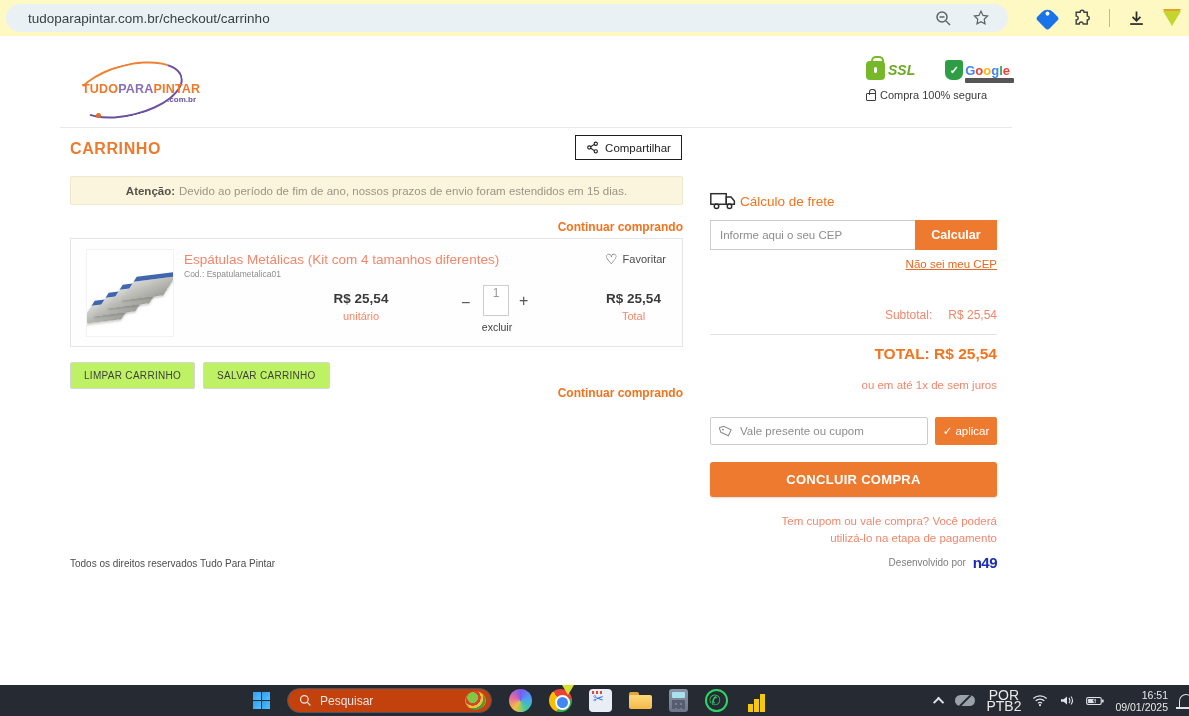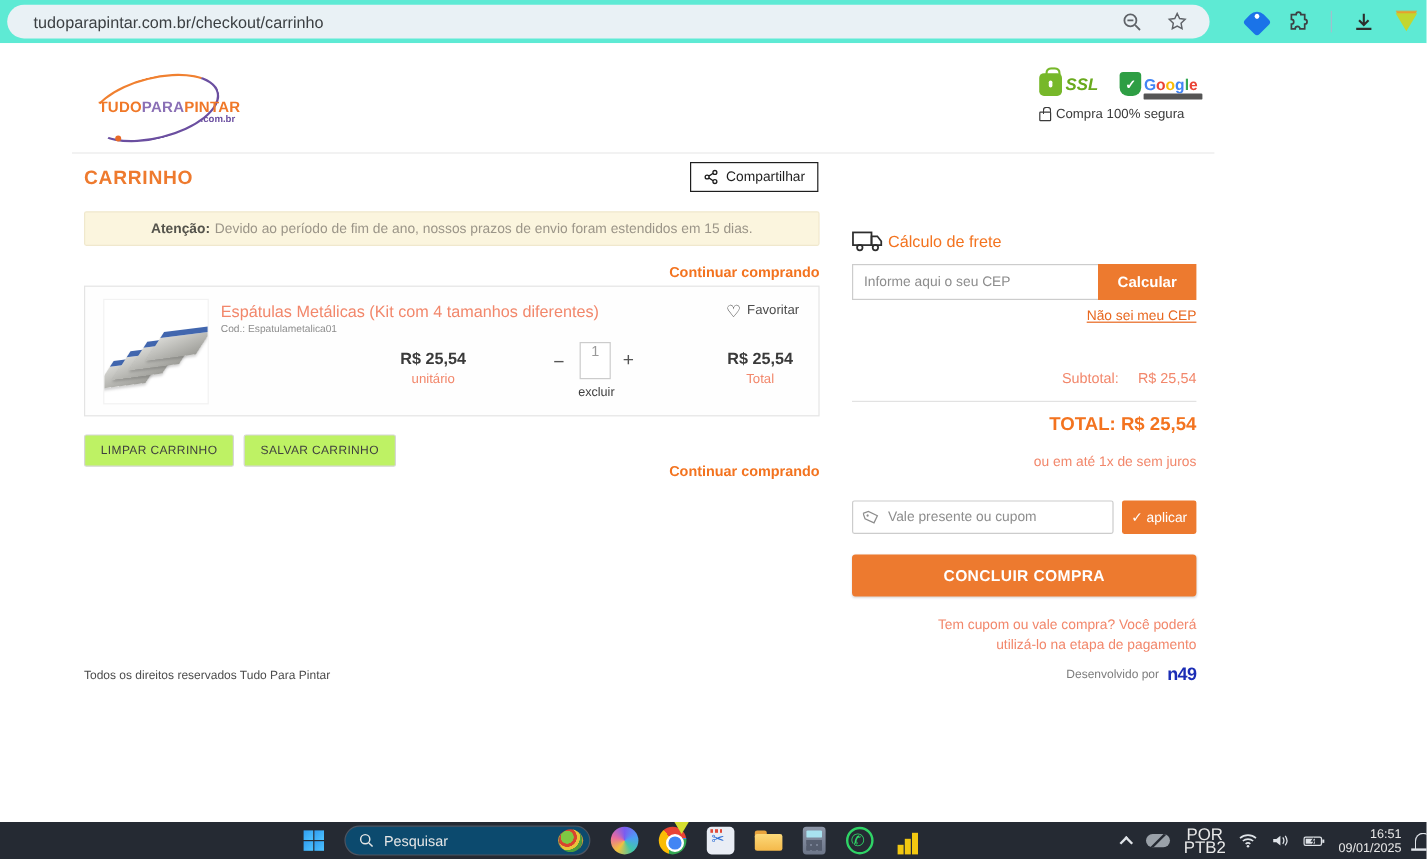--- a/index.html
+++ b/index.html
@@ -1,21 +1,21 @@
 <!DOCTYPE html>
 <html><head>
 <meta charset="utf-8">
 <style>
   * { margin:0; padding:0; box-sizing:border-box; }
   html,body { width:1189px; height:716px; }
   body { font-family:"Liberation Sans", sans-serif; background:#fff; overflow:hidden; }
   .stage { position:relative; width:1189px; height:716px; background:#fff; overflow:hidden; }
 
   
-  .browser-bar { position:absolute; top:0; left:0; width:1189px; height:36px; background:#5eead4; }
+  .browser-bar { position:absolute; top:0; left:0; width:1189px; height:36px; background:#fef9c3; }
   .url-pill { position:absolute; left:6px; top:4px; width:1002px; height:28px; background:#e9f1f5; border-radius:14px; display:flex; align-items:center; }
   .url-text { margin-left:22px; font-size:13.5px; color:#3c4043; flex:1; }
   .pill-icons { display:flex; align-items:center; gap:20px; margin-right:18px; }
   .bar-icons { position:absolute; right:8px; top:0; height:36px; display:flex; align-items:center; gap:17px; }
   .vsep { width:1px; height:18px; background:#9fc0cd; }
   .tag-ext { width:17px; height:17px; background:#1a73e8; border-radius:3px 8px 3px 3px; transform:rotate(-45deg); position:relative; }
   .tag-ext::after { content:""; position:absolute; right:3px; top:3px; width:4px; height:4px; border-radius:50%; background:#fff; }
   .tri-ext { width:0; height:0; border-left:9px solid transparent; border-right:9px solid transparent; border-top:15px solid #c3d62e; position:relative; filter:drop-shadow(0 -2px 0 #e8a02a); }
 
   
@@ -23,21 +23,21 @@
 
   
   .logo { position:absolute; left:74px; top:28px; width:110px; height:52px; }
   .logo-ellipse { position:absolute; inset:0; border-radius:50%; border:2px solid transparent; border-top-color:#f08030; border-right-color:#6b4fa0; border-bottom-color:#6b4fa0; transform:rotate(-14deg); }
   .logo-word { position:absolute; left:8px; top:18px; font-size:12.5px; font-weight:bold; letter-spacing:.2px; white-space:nowrap; }
   .logo-domain { position:absolute; right:-12px; top:31px; font-size:8px; color:#6b4fa0; font-weight:bold; }
   .logo-dot { position:absolute; left:22px; bottom:-2px; width:5px; height:5px; border-radius:50%; background:#e86a28; }
   .c-orange { color:#f07828; } .c-purple { color:#8a6fb5; }
 
   .badges { position:absolute; left:866px; top:24px; width:130px; }
-  .badges-row { display:flex; align-items:center; gap:18px; }
+  .badges-row { display:flex; align-items:center; gap:30px; }
   .ssl-badge { display:flex; align-items:center; gap:3px; }
   .ssl-lock { width:19px; height:19px; background:#77b82a; border-radius:4px; position:relative; }
   .ssl-lock::before { content:""; position:absolute; left:5px; top:-5px; width:9px; height:9px; border:2.5px solid #77b82a; border-bottom:none; border-radius:5px 5px 0 0; }
   .ssl-lock::after { content:""; position:absolute; left:8px; top:6px; width:3px; height:6px; background:#fff; border-radius:2px; }
   .ssl-text { font-size:14px; font-weight:bold; color:#6aaa1e; font-style:italic; }
   .google-badge { display:flex; align-items:center; gap:2px; }
   .g-shield { width:18px; height:20px; background:#2e9e44; border-radius:3px 3px 7px 7px; display:flex; align-items:center; justify-content:center; color:#fff; font-size:11px; font-weight:bold; }
   .g-word { position:relative; font-size:13px; font-weight:bold; letter-spacing:0; }
   .g-word .bar { position:absolute; left:0; right:-4px; bottom:-5px; height:5px; background:#555; border-radius:1px; }
   .secure-line { display:flex; align-items:center; gap:4px; margin-top:9px; font-size:11px; color:#3b3b3b; }
@@ -97,21 +97,21 @@
   
   .foot-left { position:absolute; left:70px; top:522px; font-size:10px; color:#4c4c4c; }
   .foot-right { position:absolute; left:710px; top:518px; width:287px; text-align:right; font-size:10px; color:#7d7d7d; }
   .n49 { font-size:15px; font-weight:800; color:#1b2db5; letter-spacing:-.5px; margin-left:4px; vertical-align:-2px; }
 
   
   .taskbar { position:absolute; left:0; bottom:0; width:1189px; height:31px; background:#252a33; display:flex; align-items:center; }
   .tb-center { position:absolute; left:253px; display:flex; align-items:center; gap:17px; }
   .win-logo { width:17px; height:17px; display:grid; grid-template-columns:8px 8px; grid-template-rows:8px 8px; gap:1px; cursor:pointer; }
   .win-logo div { background:linear-gradient(135deg,#2f9df0,#4fc3ff); }
-  .search-pill { width:205px; height:25px; background:#0c4a6e; border:1px solid #4d5461; border-radius:13px; display:flex; align-items:center; padding:0 6px 0 11px; gap:8px; cursor:pointer; }
+  .search-pill { width:205px; height:25px; background:#c2410c; border:1px solid #4d5461; border-radius:13px; display:flex; align-items:center; padding:0 6px 0 11px; gap:8px; cursor:pointer; }
   .search-pill span { font-size:12px; color:#e6e6e6; flex:1; }
   .salad { width:19px; height:19px; border-radius:50%; background:radial-gradient(circle at 35% 35%, #7ec943 0 30%, #d8432f 32% 45%, #e8c33a 47% 60%, #4e9e3a 62% 100%); box-shadow:-2px 0 0 -1px #c79b3a, 2px 0 0 -1px #c79b3a; }
   .tb-icon { width:23px; height:23px; position:relative; cursor:pointer; }
   .copilot { border-radius:50%; background:conic-gradient(#7a5cf0,#4d9df5,#41c7a8,#f2c23d,#e86ca0,#7a5cf0); }
   .chrome { border-radius:50%; background:conic-gradient(from -40deg,#ea4335 0 33%,#4285f4 0 34%,#34a853 34% 66%,#fbbc05 66% 100%); }
   .chrome::before { content:""; position:absolute; left:6px; top:6px; width:11px; height:11px; border-radius:50%; background:#4285f4; border:2px solid #fff; }
   .chrome::after { content:""; position:absolute; right:-2px; top:-4px; width:0; height:0; border-left:6px solid transparent; border-right:6px solid transparent; border-top:10px solid #d6e030; }
   .snip { background:#e9edf5; border-radius:4px; }
   .snip::before { content:"✂"; position:absolute; left:4px; top:2px; color:#2f6fd6; font-size:13px; }
   .snip::after { content:""; position:absolute; left:3px; top:2px; width:12px; height:3px; background:repeating-linear-gradient(90deg,#e04a3a 0 2px,transparent 2px 4px); }

